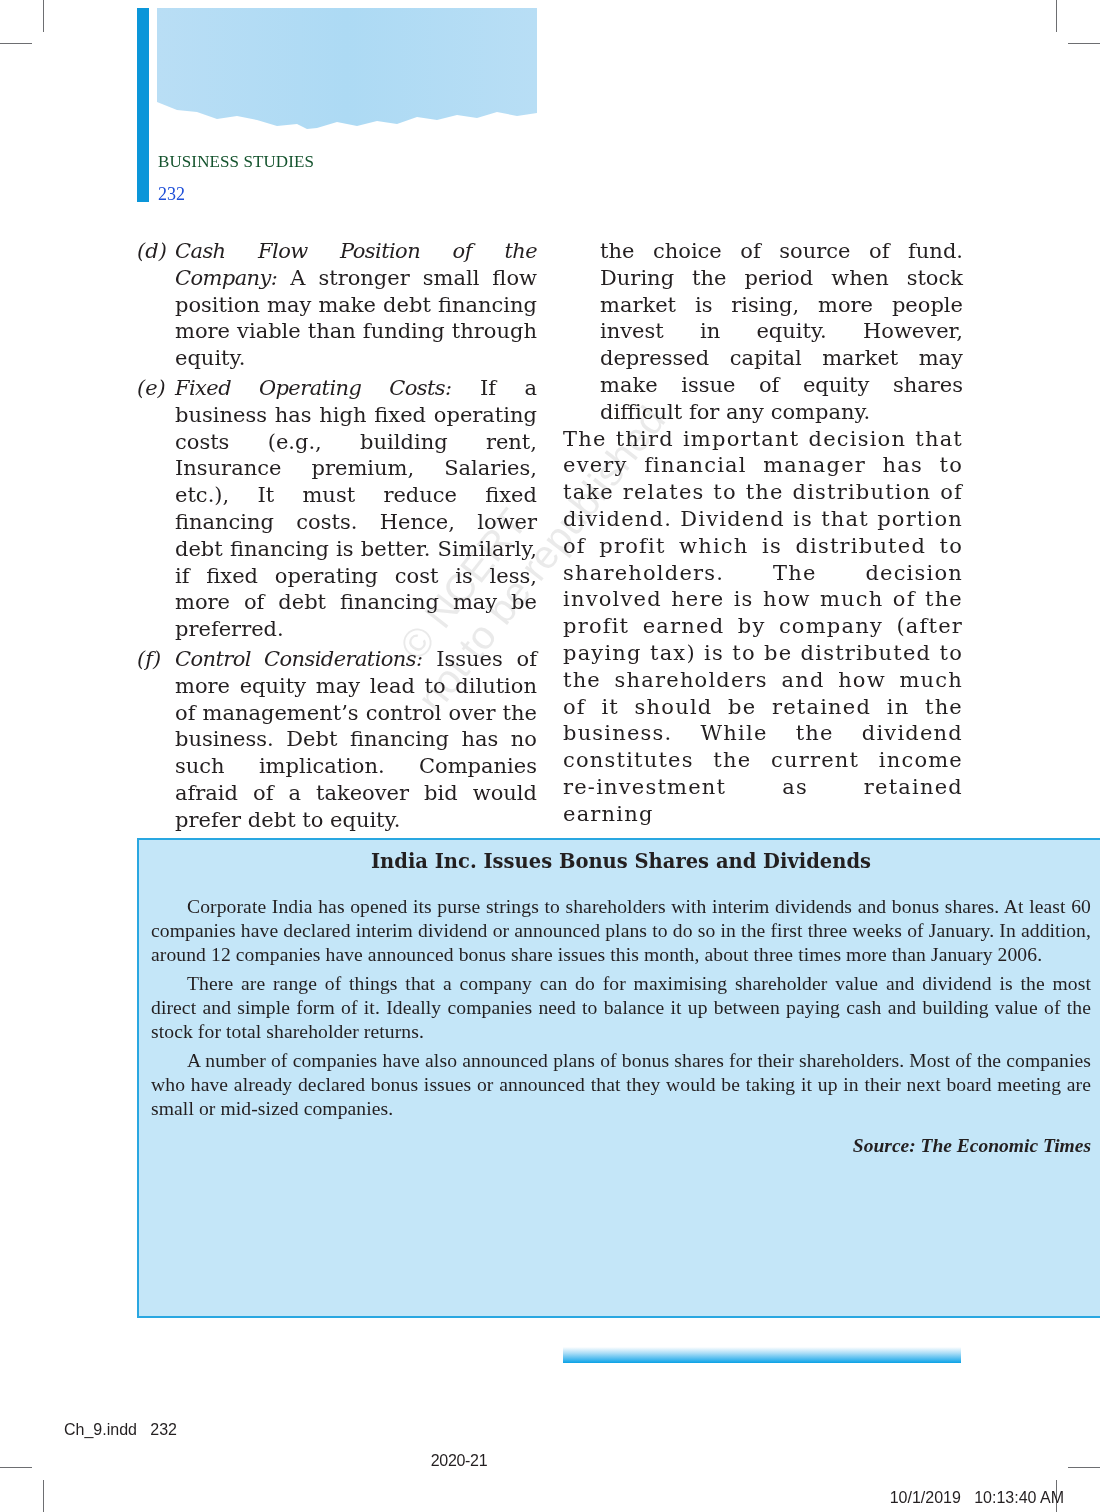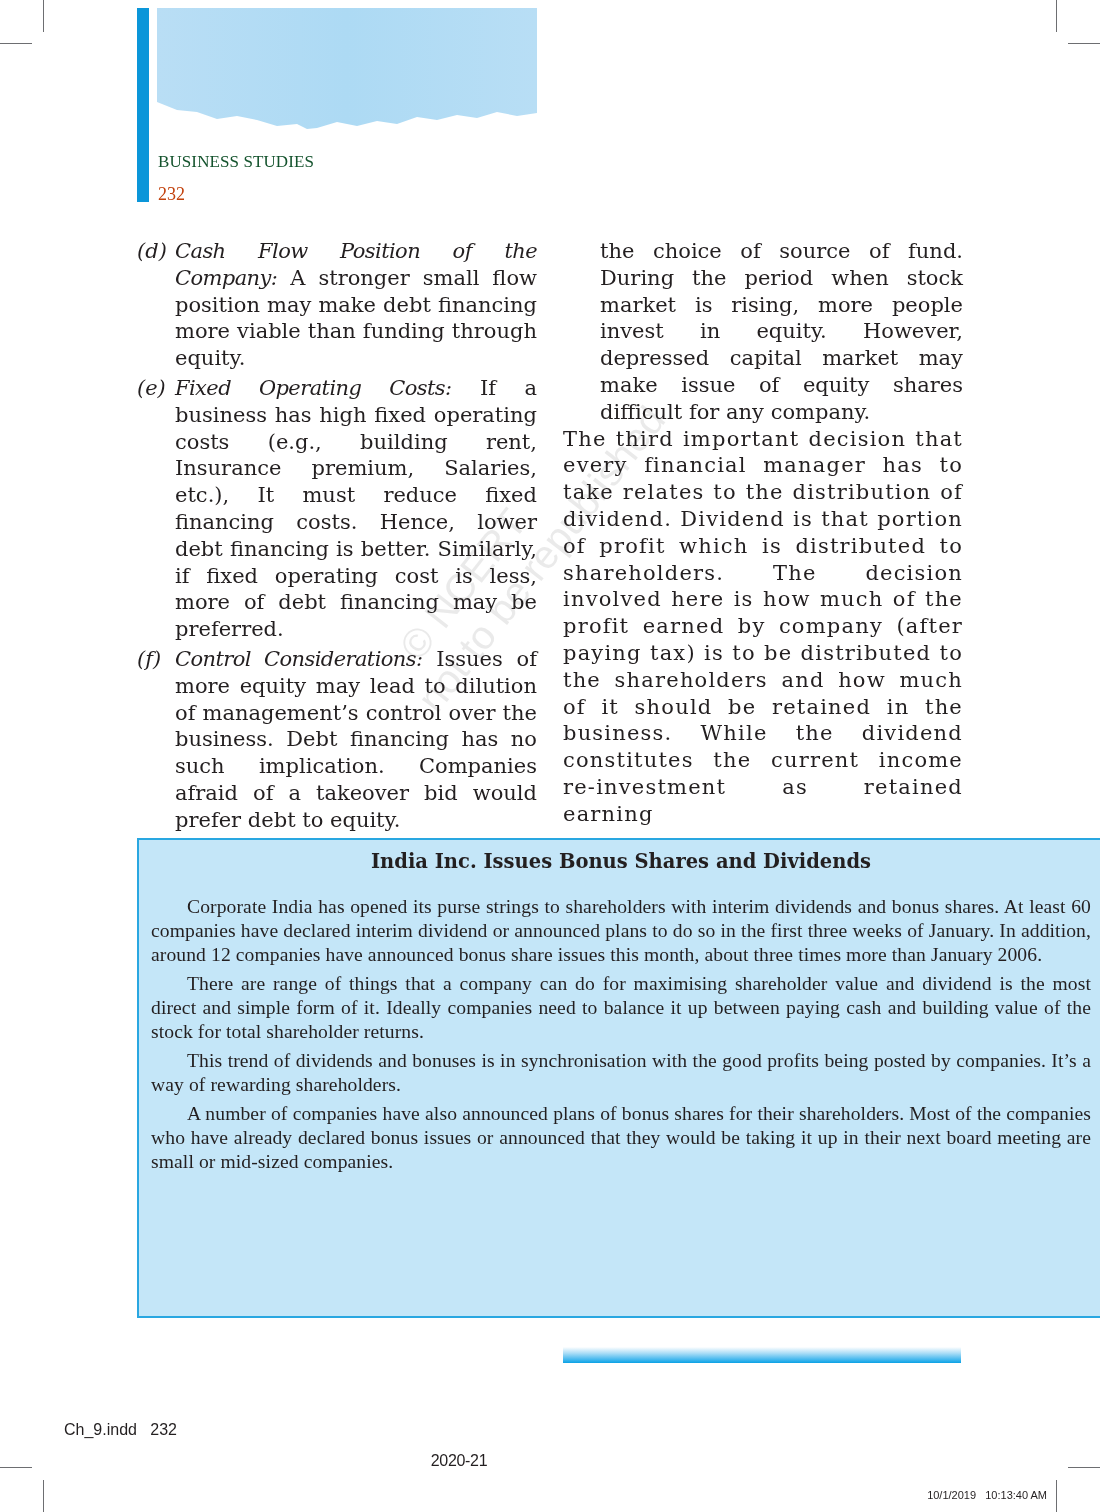--- a/index.html
+++ b/index.html
@@ -4,21 +4,21 @@
 <style>
   html, body { margin:0; padding:0; background:#ffffff; }
   body { width:1100px; height:1512px; position:relative; overflow:hidden;
          font-family:"DejaVu Serif", "Liberation Serif", serif; color:#231f20; }
   .crop { position:absolute; background:#6d6e71; }
   .header-bar { position:absolute; left:137px; top:8px; width:12px; height:194px; background:#0b96d9; }
   .header-wash { position:absolute; left:157px; top:8px; width:380px; height:125px; }
   .running-head { position:absolute; left:158px; top:152px; font-family:"Liberation Serif", serif;
         font-size:17px; letter-spacing:0.1px; color:#14532d; }
   .page-num { position:absolute; left:158px; top:184px; font-family:"Liberation Serif", serif;
-        font-size:18px; color:#c2410c; }
+        font-size:18px; color:#1d4ed8; }
   .col { position:absolute; font-size:21px; line-height:26.8px; }
   .col-left { left:137px; top:238px; width:400px; }
   .col-right { left:563px; top:238px; width:400px; }
   .item { position:relative; padding-left:38px; text-align:justify; margin-bottom:3px; }
   .item .lbl { position:absolute; left:0; top:0; font-style:italic; }
   .item .term { font-style:italic; letter-spacing:-0.6px; }
   .para { text-align:justify; }
   .cont { padding-left:37px; }
   .heading { font-family:"DejaVu Serif", serif; font-weight:bold; font-size:19.5px; margin:26px 0 12px 0; }
   .spaced { letter-spacing:1.6px; }
@@ -27,21 +27,21 @@
   .box-title { text-align:center; font-weight:bold; font-size:19.5px; margin-top:2px; margin-bottom:22px; }
   .box p { margin:0 0 5px 0; font-family:"Liberation Serif", serif; font-size:19.6px; line-height:24px;
            text-align:justify; text-indent:36px; letter-spacing:0.1px; }
   .box-source { text-align:right; font-family:"Liberation Serif", serif; font-weight:bold; font-style:italic;
            font-size:19.5px; margin-top:14px; }
   .footer-rule { position:absolute; left:563px; top:1347px; width:398px; height:16px;
          background:linear-gradient(to bottom, #ffffff 0%, #a8dcf6 40%, #3fb6ee 80%, #0aa1e4 100%); }
   .year { position:absolute; left:0; width:918px; top:1452px; text-align:center;
           font-family:"Liberation Sans", sans-serif; font-size:16px; letter-spacing:-0.3px; }
   .slug-left { position:absolute; left:64px; top:1421px; font-family:"Liberation Sans", sans-serif; font-size:16px; }
-  .slug-right { position:absolute; right:53px; top:1489px; font-family:"Liberation Sans", sans-serif; font-size:11px; }
+  .slug-right { position:absolute; right:36px; top:1489px; font-family:"Liberation Sans", sans-serif; font-size:16px; }
   .watermark { position:absolute; left:390px; top:640px; transform:rotate(-52deg); transform-origin:left top;
           font-family:"Liberation Sans", sans-serif; font-size:40px; color:rgba(160,160,160,0.22);
           white-space:nowrap; pointer-events:none; line-height:46px; }
 </style>
 </head>
 <body>
 
 <div class="crop" style="left:43px;top:0;width:1px;height:32px;"></div>
 <div class="crop" style="left:0;top:43px;width:32px;height:1px;"></div>
 <div class="crop" style="left:1056px;top:0;width:1px;height:32px;"></div>
@@ -91,21 +91,21 @@
 
 <div class="col col-right">
   <div class="para cont">the choice of source of fund. During the period when stock market is rising, more people invest in equity. However, depressed capital market may make issue of equity shares difficult for any company.</div>
   <div class="para spaced" style="letter-spacing:1.2px;">The third important decision that every financial manager has to take relates to the distribution of dividend. Dividend is that portion of profit which is distributed to shareholders. The decision involved here is how much of the profit earned by company (after paying tax) is to be distributed to the shareholders and how much of it should be retained in the business. While the dividend constitutes the current income re-investment as retained earning</div>
 </div>
 
 <div class="box">
   <div class="box-title">India Inc. Issues Bonus Shares and Dividends</div>
   <p>Corporate India has opened its purse strings to shareholders with interim dividends and bonus shares. At least 60 companies have declared interim dividend or announced plans to do so in the first three weeks of January. In addition, around 12 companies have announced bonus share issues this month, about three times more than January 2006.</p>
   <p>There are range of things that a company can do for maximising shareholder value and dividend is the most direct and simple form of it. Ideally companies need to balance it up between paying cash and building value of the stock for total shareholder returns.</p>
-  <p>This trend of dividends and bonuses is in synchronisation with the good profits being posted by companies. It’s a way of rewarding shareholders.</p>
   <p>A number of companies have also announced plans of bonus shares for their shareholders. Most of the companies who have already declared bonus issues or announced that they would be taking it up in their next board meeting are small or mid-sized companies.</p>
+  <div class="box-source">Source: The Economic Times</div>
 </div>
 
 <div class="footer-rule"></div>
 
 <div class="year">2020-21</div>
 <div class="slug-left" style="white-space:pre;">Ch_9.indd   232</div>
 <div class="slug-right" style="white-space:pre;">10/1/2019   10:13:40 AM</div>
 
 </body></html>

